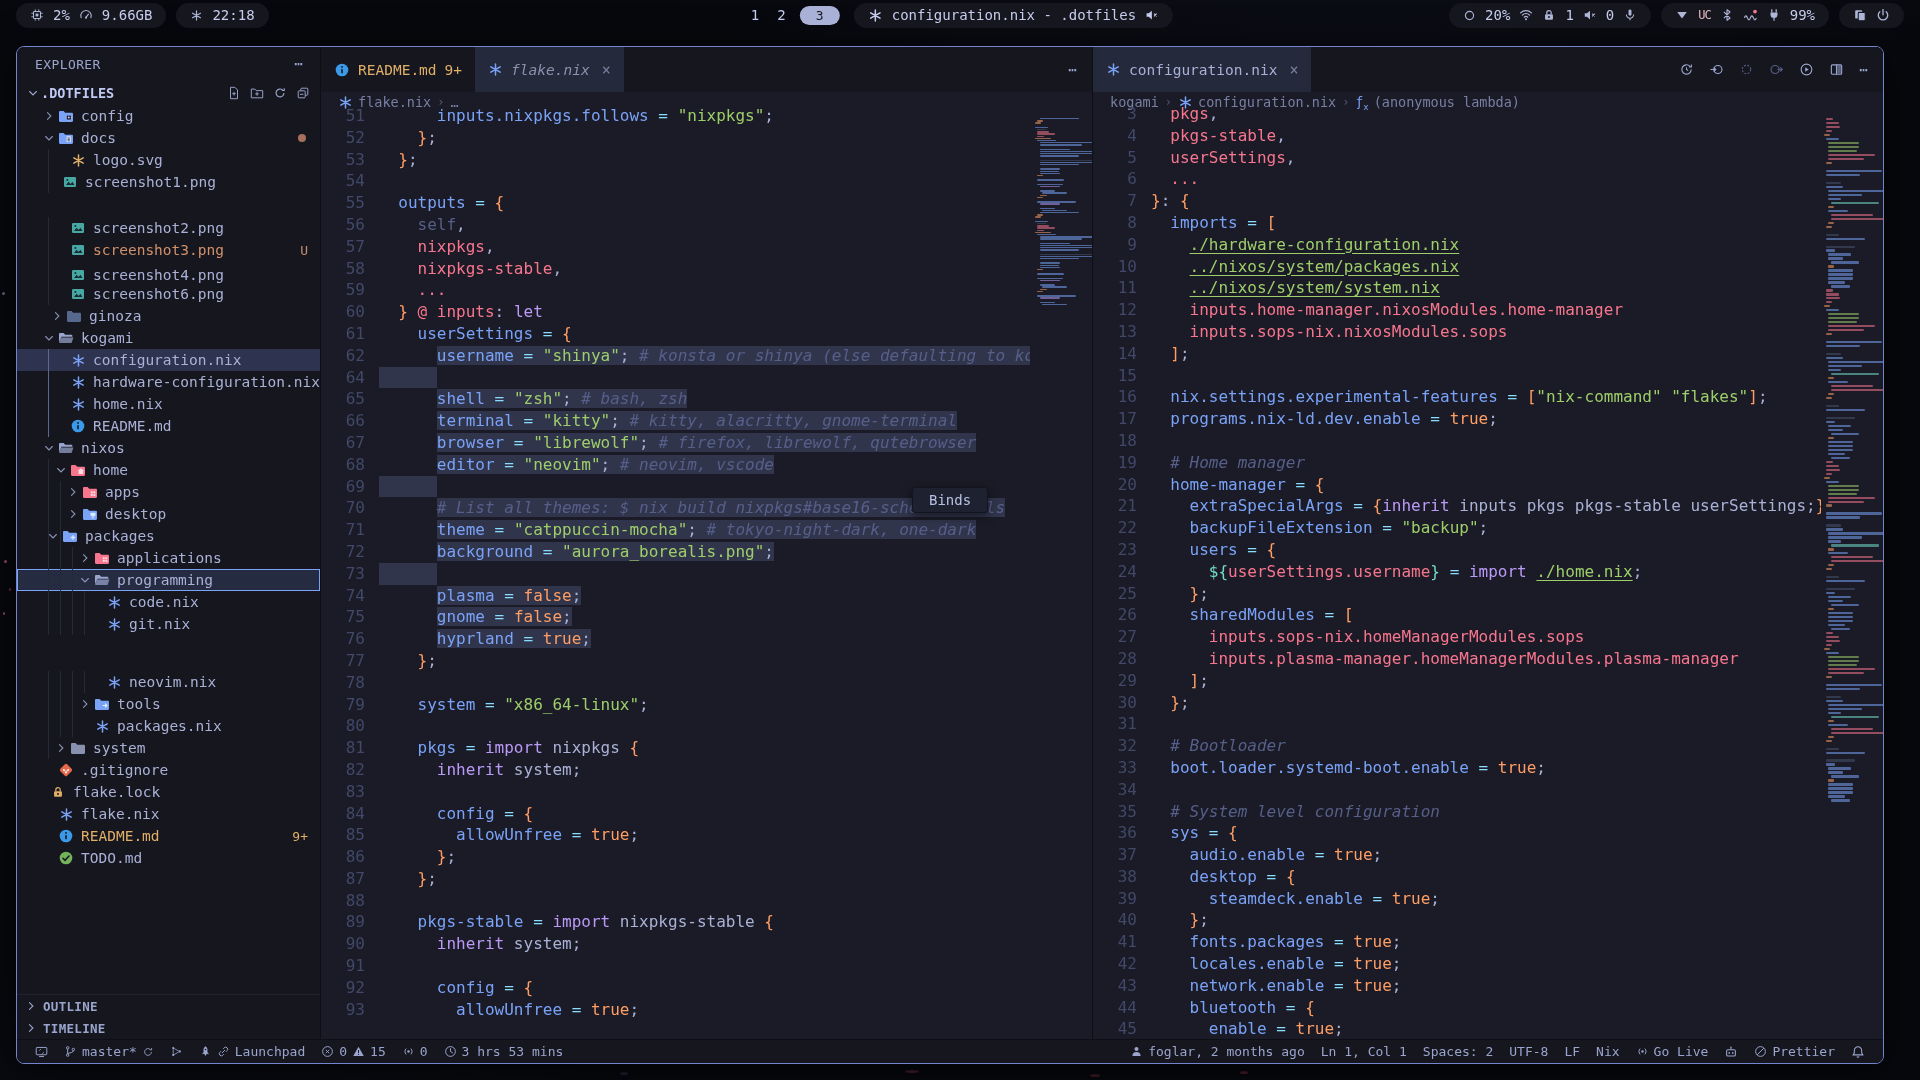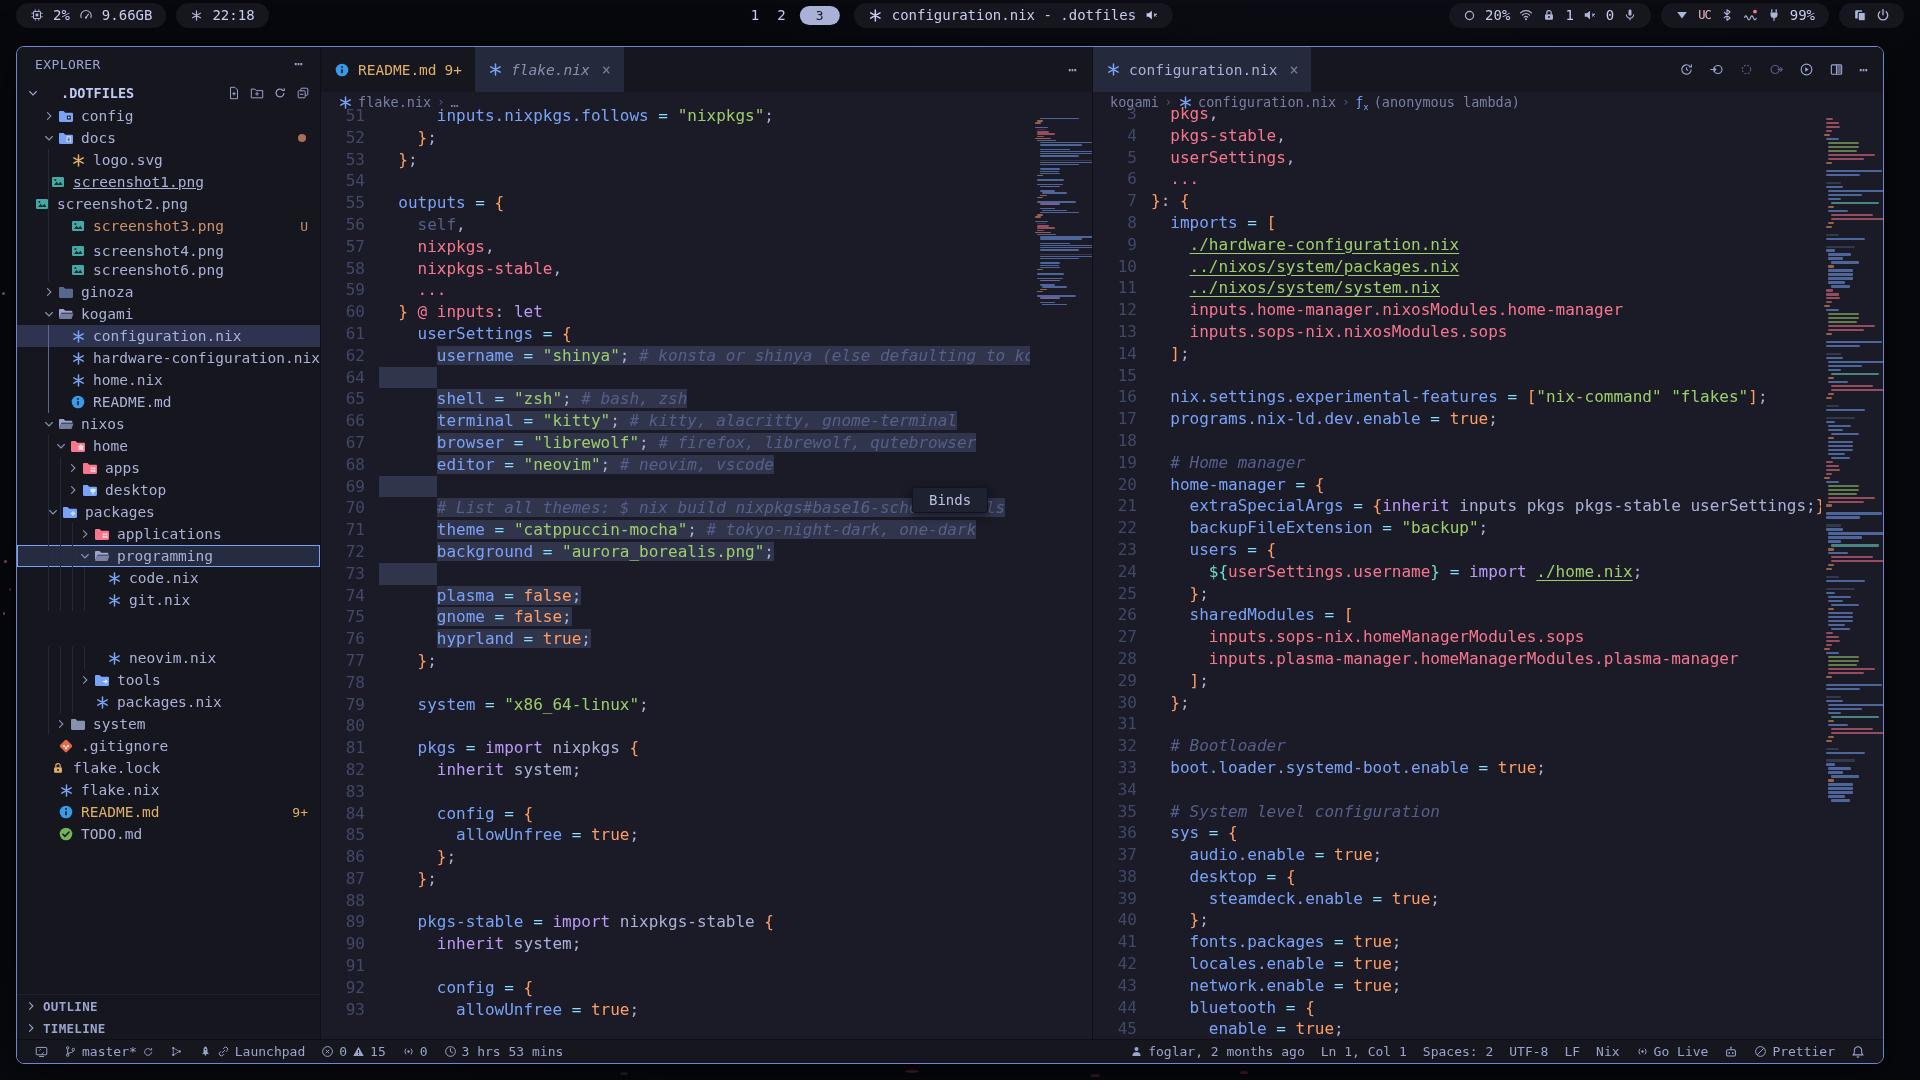--- a/index.html
+++ b/index.html
@@ -35,21 +35,21 @@
   .vswin { position:absolute; left:16px; top:46px; width:1868px; height:1018px;
     background:#16161e; border:1px solid #7485d0; border-radius:8px;
     display:flex; flex-direction:column; overflow:hidden; z-index:2;
     box-shadow:0 8px 40px rgba(0,0,0,.6); }
   .main { flex:1; display:flex; min-height:0; }
   
   .sidebar { width:304px; flex-shrink:0; background:#16161e; border-right:1px solid #0d0e16;
     display:flex; flex-direction:column; position:relative; }
   .sb-header { height:34px; display:flex; align-items:center; justify-content:space-between;
     padding:0 16px 0 18px; font-size:13px; letter-spacing:.4px; color:#9aa5ce; }
-  .sb-root { height:24px; display:flex; align-items:center; gap:22px; padding:0 10px;
+  .sb-root { height:24px; display:flex; align-items:center; gap:2px; padding:0 10px;
     font-weight:bold; font-size:13.5px; color:#c0caf5; }
   .sb-root .acts { margin-left:auto; display:flex; gap:9px; align-items:center; }
   .tree { flex:1; overflow:hidden; font-size:14.5px; }
   .row { height:22px; display:flex; align-items:center; position:relative;
     color:#a9b1d6; white-space:nowrap; }
   .row .chev { width:16px; display:flex; justify-content:center; flex-shrink:0; }
   .row .fic { width:18px; display:flex; justify-content:center; margin-right:6px; flex-shrink:0; }
   .row.selected { background:#2e3450; }
   .row.focused { outline:1px solid #7aa2f7; outline-offset:-1px; background:#252b40; }
   .guide { position:absolute; top:0; bottom:0; width:1px; background:#252a3b; }
@@ -341,35 +341,35 @@
               <span class="ic">
                 <svg width="15" height="15" viewBox="0 0 16 16" xmlns="http://www.w3.org/2000/svg">
                   <g stroke="#e0af68" stroke-width="1.6" stroke-linecap="round">
                     <path d="M8 2.2v11.6M3 5.1l10 5.8M13 5.1L3 10.9"></path>
                   </g>
                 </svg>
               </span>
             </span>
             <span>logo.svg</span>
           </div>
-          <div class="row" style="padding-left: 16px; text-decoration: underline;">
+          <div class="row" style="padding-left: 28px;">
             <span class="guide" style="left: 31px;"></span>
             <span class="chev"></span>
             <span class="fic">
               <span class="ic">
                 <svg width="16" height="16" viewBox="0 0 16 16" xmlns="http://www.w3.org/2000/svg">
                   <rect x="2" y="3" width="12" height="10" rx="1.2" fill="#47a7a2"></rect>
                   <path d="M4 11l2.6-3.2 2 2.2 1.8-2.2 2 3.2z" fill="#10151d" opacity=".85"></path>
                   <circle cx="5.4" cy="5.9" r="1" fill="#10151d" opacity=".85"></circle>
                 </svg>
               </span>
             </span>
             <span>screenshot1.png</span>
           </div>
-          <div class="row" style="">
+          <div class="row" style="padding-left: 36px; margin-top: 24px;">
             <span class="guide" style="left: 31px;"></span>
             <span class="chev"></span>
             <span class="fic">
               <span class="ic">
                 <svg width="16" height="16" viewBox="0 0 16 16" xmlns="http://www.w3.org/2000/svg">
                   <rect x="2" y="3" width="12" height="10" rx="1.2" fill="#47a7a2"></rect>
                   <path d="M4 11l2.6-3.2 2 2.2 1.8-2.2 2 3.2z" fill="#10151d" opacity=".85"></path>
                   <circle cx="5.4" cy="5.9" r="1" fill="#10151d" opacity=".85"></circle>
                 </svg>
               </span>
@@ -412,21 +412,21 @@
               <span class="ic">
                 <svg width="16" height="16" viewBox="0 0 16 16" xmlns="http://www.w3.org/2000/svg">
                   <rect x="2" y="3" width="12" height="10" rx="1.2" fill="#47a7a2"></rect>
                   <path d="M4 11l2.6-3.2 2 2.2 1.8-2.2 2 3.2z" fill="#10151d" opacity=".85"></path>
                   <circle cx="5.4" cy="5.9" r="1" fill="#10151d" opacity=".85"></circle>
                 </svg>
               </span>
             </span>
             <span>screenshot6.png</span>
           </div>
-          <div class="row" style="padding-left: 24px; text-align: right;">
+          <div class="row" style="padding-left: 32px; text-align: right;">
             <span class="chev">
               <svg width="12" height="12" viewBox="0 0 16 16" xmlns="http://www.w3.org/2000/svg">
                 <path d="M6 3.5l4.5 4.5L6 12.5" stroke="#8a93b5" stroke-width="1.5" fill="none" stroke-linecap="round"></path>
               </svg>
             </span>
             <span class="fic">
               <span class="ic">
                 <svg width="16" height="16" viewBox="0 0 16 16" xmlns="http://www.w3.org/2000/svg">
                   <path d="M1 4.2c0-.7.5-1.2 1.2-1.2h3.4l1.6 1.8h6.6c.7 0 1.2.5 1.2 1.2v6.8c0 .6-.5 1.2-1.2 1.2H2.2c-.7 0-1.2-.6-1.2-1.2z" fill="#57688f"></path>
                 </svg>

